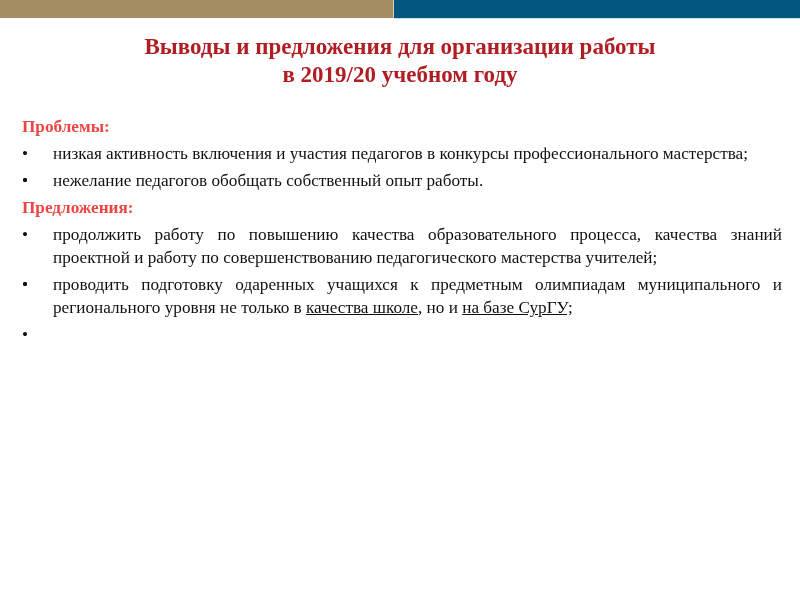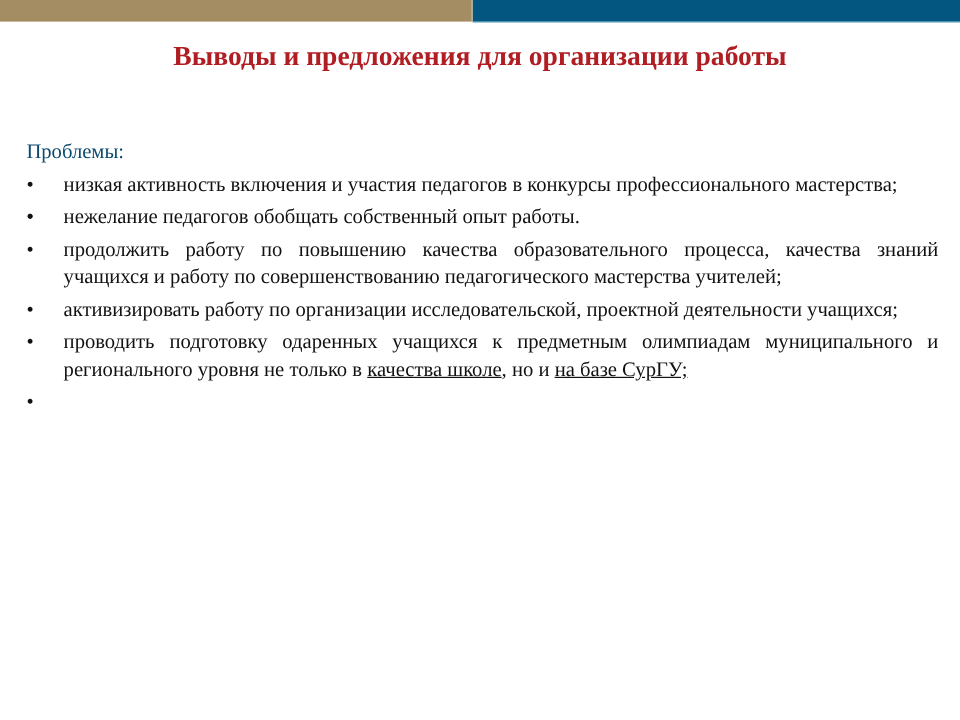--- a/index.html
+++ b/index.html
@@ -51,22 +51,23 @@
     .content {
       position: absolute;
       top: 115px;
       left: 22px;
       width: 760px;
       font-size: 17.2px;
       line-height: 23px;
       color: #111111;
     }
     .section-label {
-      color: #0c4a6e;
+      color: #ef4444;
       margin: 0 0 4px 0;
+      font-weight: bold;
     }
     .items {
       list-style: none;
       margin: 0 0 4px 0;
       padding: 0;
     }
     .items li {
       position: relative;
       padding-left: 31px;
       text-align: justify;
@@ -86,46 +87,47 @@
 <body>
 
 <div class="slide">
   <div class="top-bar">
     <div class="bar-gold"></div>
     <div class="bar-blue"></div>
   </div>
 
   <div class="title">
     <div>Выводы и предложения для организации работы</div>
+    <div>в 2019/20 учебном году</div>
   </div>
 
   <div class="content">
     <div class="section-label">Проблемы:</div>
     <ul class="items">
       <li>
         <span class="bullet">•</span>
         <span>низкая активность включения и участия педагогов в конкурсы профессионального мастерства;</span>
       </li>
       <li>
         <span class="bullet">•</span>
       </li>
       <li>
         <span class="bullet">•</span>
         <span>нежелание педагогов обобщать собственный опыт работы.</span>
       </li>
     </ul>
 
+    <div class="section-label">Предложения:</div>
     <ul class="items">
       <li>
         <span class="bullet">•</span>
-        <span>продолжить работу по повышению качества образовательного процесса, качества знаний учащихся и работу по совершенствованию педагогического мастерства учителей;</span>
+        <span>продолжить работу по повышению качества образовательного процесса, качества знаний проектной и работу по совершенствованию педагогического мастерства учителей;</span>
       </li>
       <li>
         <span class="bullet">•</span>
-        <span>активизировать работу по организации исследовательской, проектной деятельности учащихся;</span>
       </li>
       <li>
         <span class="bullet">•</span>
         <span>проводить подготовку одаренных учащихся к предметным олимпиадам муниципального и регионального уровня не только в </span><span class="u">качества школе</span><span>, но и </span><span class="u">на базе СурГУ;</span>
       </li>
       <li>
         <span class="bullet">•</span>
       </li>
     </ul>
   </div>

